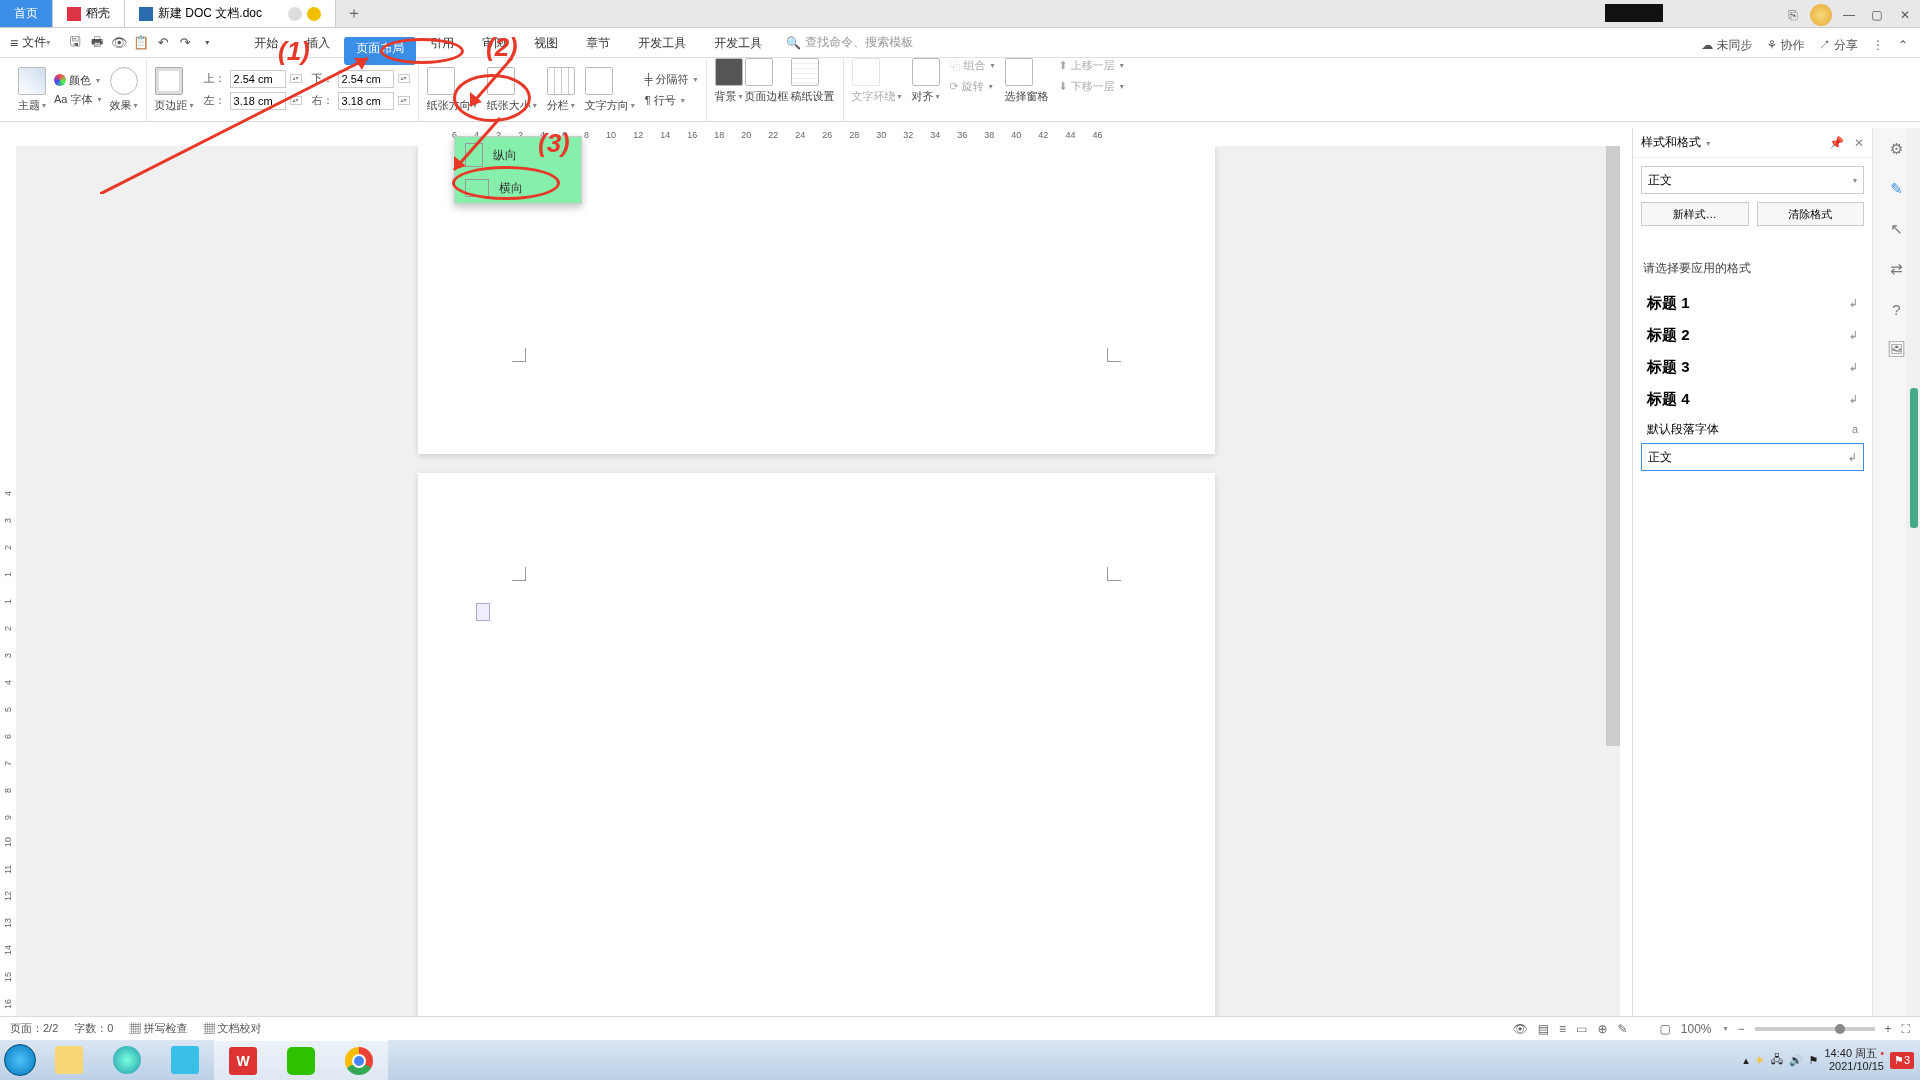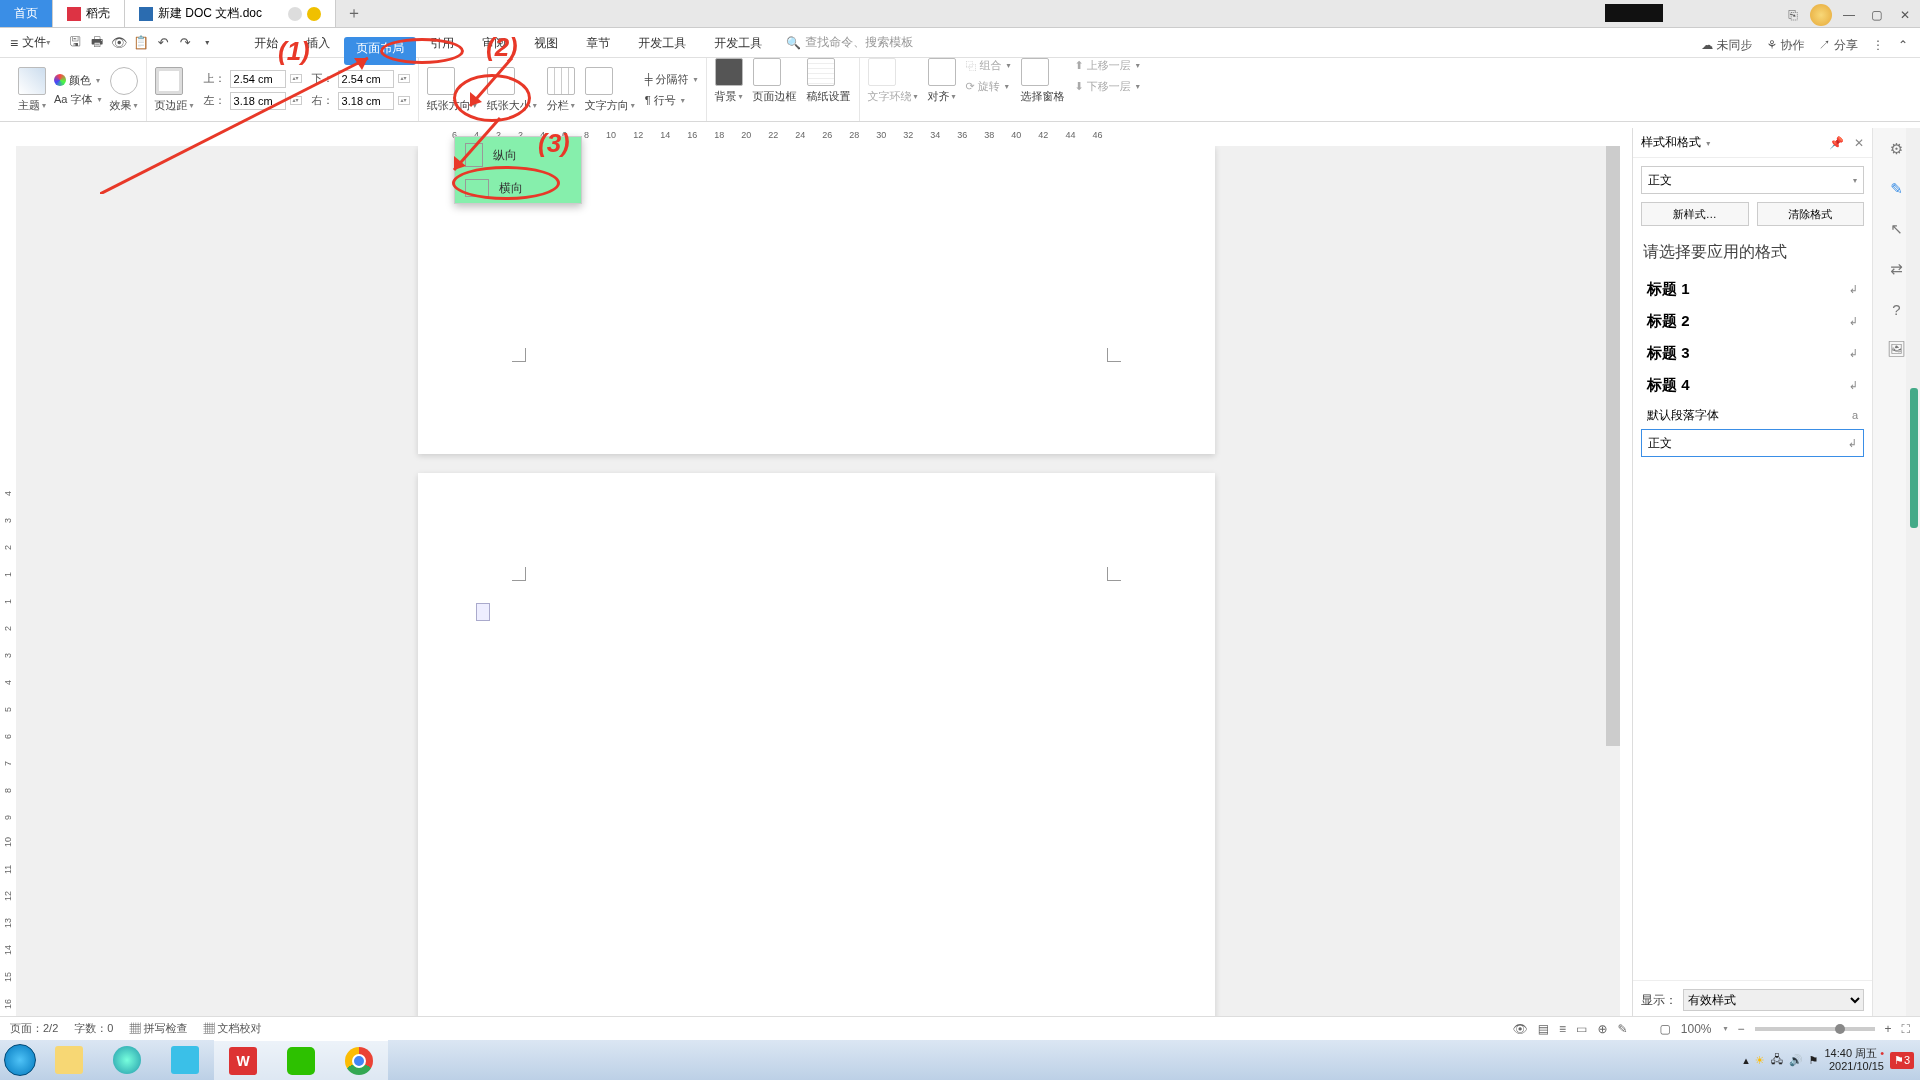--- a/index.html
+++ b/index.html
@@ -80,21 +80,21 @@
 .doc-scroll { position: absolute; right: 0; top: 0; width: 14px; height: 100%; background: #f0f0f0; }
 .doc-scroll .thumb { position: absolute; top: 0; width: 100%; height: 600px; background: #ccc; }
 
 
 .panel { position: absolute; right: 48px; top: 128px; width: 240px; bottom: 32px; background: #fff; border-left: 1px solid #ddd; display: flex; flex-direction: column; }
 .panel-head { display: flex; align-items: center; justify-content: space-between; padding: 6px 8px; font-size: 12px; border-bottom: 1px solid #eee; }
 .panel-head .hicons { display: flex; gap: 10px; color: #888; font-size: 12px; }
 .panel-select { margin: 8px; height: 28px; border: 1px solid #ccc; font-size: 12px; padding: 0 6px; display: flex; align-items: center; justify-content: space-between; }
 .panel-btns { display: flex; gap: 8px; padding: 0 8px 10px; }
 .panel-btns button { flex: 1; height: 24px; font-size: 11px; border: 1px solid #ccc; background: #f7f7f7; }
-.panel-prompt { padding: 6px 10px; font-size: 16px; color: #444; }
+.panel-prompt { padding: 6px 10px; font-size: 12px; color: #444; margin-top: 18px; }
 .style-list { flex: 1; overflow: auto; padding: 4px 8px 8px; }
 .style-item { height: 32px; display: flex; align-items: center; justify-content: space-between; font-size: 15px; font-weight: bold; padding: 0 6px; }
 .style-item .mk { font-size: 11px; color: #888; font-weight: normal; }
 .style-item.sm { font-size: 12px; font-weight: normal; height: 28px; }
 .style-item.selected { border: 1px solid #3a8ee6; }
 .panel-foot { padding: 8px; border-top: 1px solid #eee; font-size: 12px; color: #444; }
 .panel-foot-row { display: flex; align-items: center; gap: 6px; margin-bottom: 6px; }
 .panel-foot-row select { flex: 1; height: 22px; font-size: 12px; border: 1px solid #ccc; }
 
 
@@ -285,21 +285,21 @@
           <span class="drop-arrow">▾</span>
         </div>
       <div class="tiny-row">
           <span>¶</span>
           <span>行号</span>
           <span class="drop-arrow">▾</span>
         </div>
     </div>
   </div>
 
-  <div class="ribbon-grp" style="flex-direction:row;gap:10px">
+  <div class="ribbon-grp" style="flex-direction:row;gap:2px">
     <div style="text-align:center">
         <div class="icon-big" style="background:#555"></div>
         <div class="lbl-small">
           <span>背景</span>
           <span class="drop-arrow">▾</span>
         </div>
       </div>
     <div style="text-align:center">
         <div class="icon-big"></div>
         <div class="lbl-small">页面边框</div>
@@ -495,30 +495,20 @@
       </div>
     <div class="style-item sm">
         <span>默认段落字体</span>
         <span class="mk">a</span>
       </div>
     <div class="style-item sm selected">
         <span>正文</span>
         <span class="mk">↲</span>
       </div>
   </div>
-  <div class="panel-foot">
-    <div class="panel-foot-row">
-        <span>显示：</span>
-        <select><option>有效样式</option></select>
-      </div>
-    <div class="panel-foot-row">
-        <input type="checkbox" checked="" style="">
-        <span>显示预览</span>
-      </div>
-  </div>
 </div>
 
 <div class="sidestrip">
   <div class="sbtn">⚙</div>
   <div class="sbtn active">✎</div>
   <div class="sbtn">↖</div>
   <div class="sbtn">⇄</div>
   <div class="sbtn">?</div>
   <div class="sbtn">🖼</div>
   <div class="more">⋯</div>

